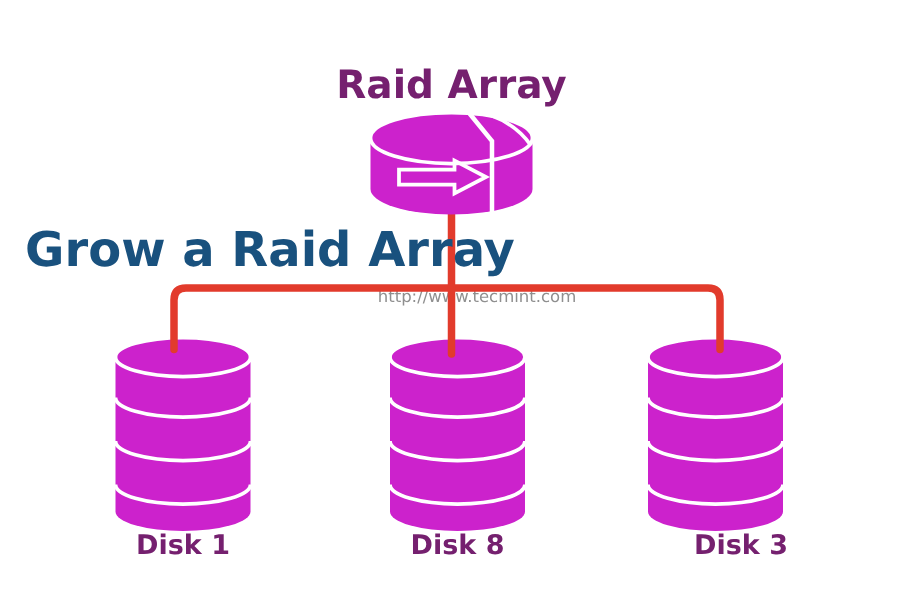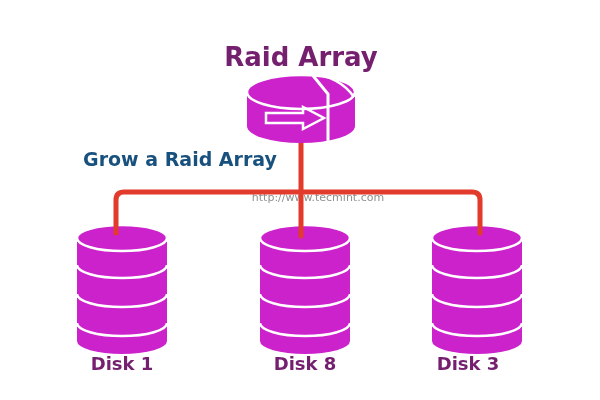--- a/index.html
+++ b/index.html
@@ -5,21 +5,21 @@
   html,body{margin:0;padding:0;background:#fff;}
   .stage{
     position:relative;width:600px;height:400px;background:#fff;overflow:hidden;
     font-family:"DejaVu Sans",sans-serif;
   }
   .label{
     position:absolute;transform:translateX(-50%);font-weight:bold;white-space:nowrap;
     line-height:1.1;
   }
   .title{color:#75206F;font-size:26px;}
-  .action{color:#19517E;font-size:19px;}
+  .action{color:#19517E;font-size:32px;}
   .disk-label{color:#75206F;font-size:18px;}
   .watermark{
     position:absolute;transform:translateX(-50%);white-space:nowrap;
     color:#8F8F8F;font-size:11px;font-weight:normal;z-index:1;
   }
   svg.shapes{position:absolute;left:0;top:0;z-index:2;}
   .txt{z-index:3;}
 </style>
 </head>
 <body>
@@ -57,15 +57,15 @@
 
   <div class="label title txt" style="left:301px;top:43px">Raid Array</div>
 
   <div class="label action txt" style="left:180px;top:149px">Grow a Raid Array</div>
 
 
   <div class="label disk-label txt" style="left:122px;top:354px">Disk 1</div>
 
   <div class="label disk-label txt" style="left:305px;top:354px">Disk 8</div>
 
-  <div class="label disk-label txt" style="left:468px;top:354px">Disk 3</div>
+  <div class="label disk-label txt" style="left:494px;top:354px">Disk 3</div>
 
 </div>
 
 </body></html>

